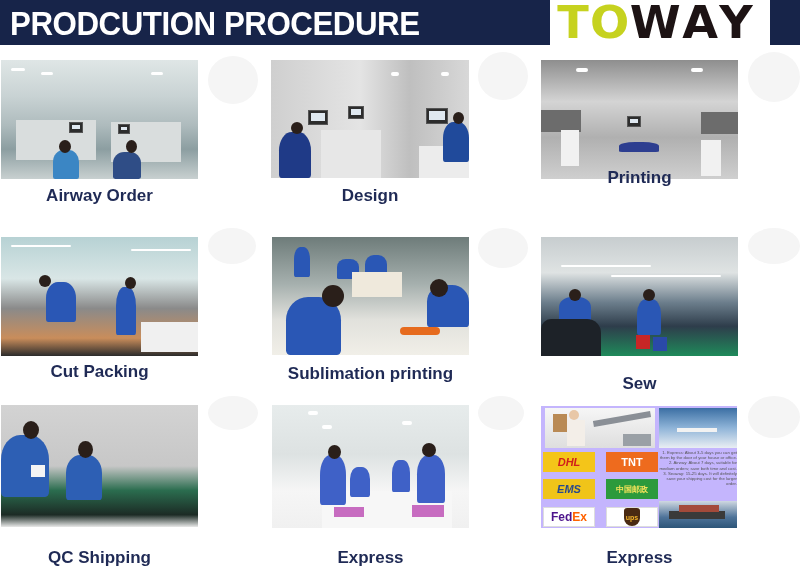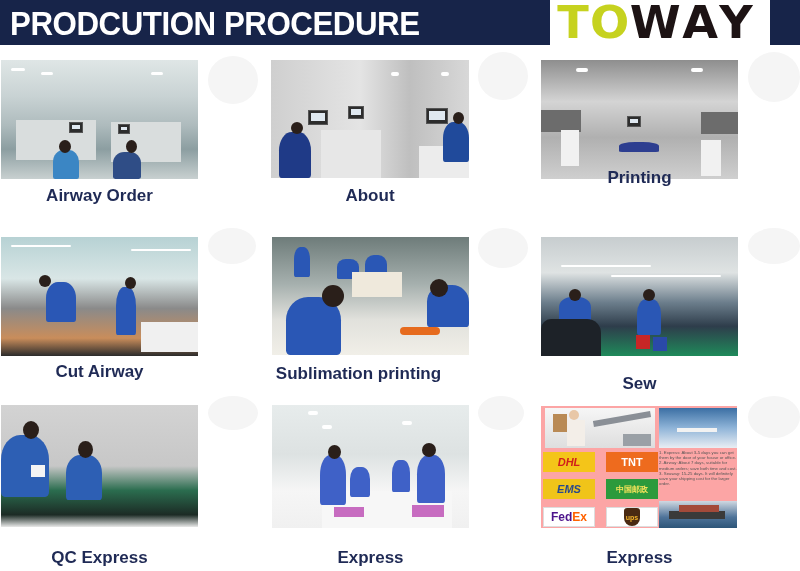--- a/index.html
+++ b/index.html
@@ -29,21 +29,21 @@
   .scene-pack { background:linear-gradient(180deg,#e7ecec 0%,#dde2e2 40%,#f6f6f6 70%,#f0f0f0 100%); }
 
   .fig { position:absolute; border-radius:40% 40% 8% 8%; background:#2659b5; }
   .head { position:absolute; border-radius:50%; background:#2a1f1a; }
   .desk { position:absolute; background:#e9e9e9; }
   .monitor { position:absolute; background:#2d2d2d; border:1px solid #555; }
   .monitor::after { content:""; position:absolute; left:2px; top:2px; right:2px; bottom:3px; background:#dfe8f0; }
   .light { position:absolute; background:#ffffff; border-radius:2px; }
 
   
-  .ship-wrap { position:absolute; left:541px; top:406px; width:196px; height:122px; background:#fca5a5; }
+  .ship-wrap { position:absolute; left:541px; top:406px; width:196px; height:122px; background:#c4b5fd;text-align:right; }
   .ship-top { position:absolute; left:4px; top:2px; width:110px; height:40px; background:linear-gradient(180deg,#f6f6f6,#dedede); }
   .sky { position:absolute; left:118px; top:2px; width:78px; height:40px; background:linear-gradient(180deg,#3b6fa4 0%,#8fb4d8 50%,#e9eef3 100%); }
   .sea { position:absolute; left:118px; top:95px; width:78px; height:27px; background:linear-gradient(180deg,#cfd8e1 0%,#4e7399 60%,#2d5578 100%); }
   .logo-tile { position:absolute; width:52px; height:20px; display:flex; align-items:center; justify-content:center; font-weight:bold; font-style:italic; font-size:11px; }
   .t-dhl { left:2px; top:46px; background:#f4c519; color:#d0201b; }
   .t-tnt { left:65px; top:46px; background:#ee6b1e; color:#ffffff; font-style:normal; }
   .t-ems { left:2px; top:73px; background:#f0c419; color:#2b4a8b; }
   .t-cp { left:65px; top:73px; background:#2c9a3c; color:#f4e35a; font-style:normal; font-size:8px; }
   .t-fedex { left:2px; top:101px; background:#ffffff; border:1px solid #ddd; color:#4d148c; font-style:normal; font-size:12px; }
   .t-fedex b { color:#ff6200; }
@@ -97,21 +97,21 @@
   <div class="desk" style="left:50px;top:70px;width:60px;height:48px;background:#e7e7e7;"></div>
   <div class="desk" style="left:148px;top:86px;width:50px;height:32px;background:#ececec;"></div>
   <div class="monitor" style="left:37px;top:50px;width:20px;height:15px;"></div>
   <div class="monitor" style="left:77px;top:46px;width:16px;height:13px;"></div>
   <div class="monitor" style="left:155px;top:48px;width:22px;height:16px;"></div>
   <div class="fig" style="left:8px;top:72px;width:32px;height:46px;background:#1f3a87;"></div>
   <div class="head" style="left:20px;top:62px;width:12px;height:12px;"></div>
   <div class="fig" style="left:172px;top:62px;width:26px;height:40px;background:#204a9b;"></div>
   <div class="head" style="left:182px;top:52px;width:11px;height:12px;"></div>
 </div>
-<div class="caption" style="left:271px;top:186px;width:198px;">About</div>
+<div class="caption" style="left:271px;top:186px;width:198px;">Design</div>
 
 <div class="photo scene-print" style="left:541px;top:60px;width:197px;height:119px;">
   <div class="light" style="left:35px;top:8px;width:12px;height:4px;"></div>
   <div class="light" style="left:150px;top:8px;width:12px;height:4px;"></div>
   <div class="desk" style="left:0;top:50px;width:40px;height:22px;background:#6c6c6c;"></div>
   <div class="desk" style="left:160px;top:52px;width:37px;height:22px;background:#6c6c6c;"></div>
   <div class="desk" style="left:20px;top:70px;width:18px;height:36px;background:#f1f1f1;"></div>
   <div class="desk" style="left:160px;top:80px;width:20px;height:36px;background:#f1f1f1;"></div>
   <div class="monitor" style="left:86px;top:56px;width:14px;height:11px;"></div>
   <div class="fig" style="left:78px;top:82px;width:40px;height:10px;background:#2d3e90;"></div>
@@ -120,34 +120,34 @@
 
 <div class="photo scene-cut" style="left:1px;top:237px;width:197px;height:119px;">
   <div class="light" style="left:10px;top:8px;width:60px;height:2px;"></div>
   <div class="light" style="left:130px;top:12px;width:60px;height:2px;"></div>
   <div class="fig" style="left:45px;top:45px;width:30px;height:40px;background:#2a57b5;"></div>
   <div class="head" style="left:38px;top:38px;width:12px;height:12px;"></div>
   <div class="fig" style="left:115px;top:50px;width:20px;height:48px;background:#2a57b5;"></div>
   <div class="head" style="left:124px;top:40px;width:11px;height:12px;"></div>
   <div class="desk" style="left:140px;top:85px;width:57px;height:30px;background:#f0f0f0;"></div>
 </div>
-<div class="caption" style="left:1px;top:362px;width:197px;">Cut Airway</div>
+<div class="caption" style="left:1px;top:362px;width:197px;">Cut Packing</div>
 
 <div class="photo scene-sub" style="left:272px;top:237px;width:197px;height:118px;">
   <div class="fig" style="left:22px;top:10px;width:16px;height:30px;background:#2a57b5;"></div>
   <div class="fig" style="left:65px;top:22px;width:22px;height:20px;background:#2a57b5;"></div>
   <div class="fig" style="left:93px;top:18px;width:22px;height:24px;background:#2a57b5;"></div>
   <div class="desk" style="left:80px;top:35px;width:50px;height:25px;background:#efe9dc;"></div>
   <div class="fig" style="left:14px;top:60px;width:55px;height:58px;background:#2a57b5;"></div>
   <div class="head" style="left:50px;top:48px;width:22px;height:22px;"></div>
   <div class="fig" style="left:155px;top:48px;width:42px;height:42px;background:#2a57b5;"></div>
   <div class="head" style="left:158px;top:42px;width:18px;height:18px;"></div>
   <div class="desk" style="left:128px;top:90px;width:40px;height:8px;background:#e66b1e;border-radius:4px;"></div>
 </div>
-<div class="caption" style="left:260px;top:364px;width:197px;">Sublimation printing</div>
+<div class="caption" style="left:272px;top:364px;width:197px;">Sublimation printing</div>
 
 <div class="photo scene-sew" style="left:541px;top:237px;width:197px;height:119px;">
   <div class="light" style="left:20px;top:28px;width:90px;height:2px;"></div>
   <div class="light" style="left:70px;top:38px;width:110px;height:2px;"></div>
   <div class="fig" style="left:18px;top:60px;width:32px;height:26px;background:#2a57b5;"></div>
   <div class="head" style="left:28px;top:52px;width:12px;height:12px;"></div>
   <div class="fig" style="left:96px;top:62px;width:24px;height:36px;background:#2a57b5;"></div>
   <div class="head" style="left:102px;top:52px;width:12px;height:12px;"></div>
   <div class="desk" style="left:0;top:82px;width:60px;height:37px;background:#1d2228;border-radius:10px 14px 0 0;"></div>
   <div class="desk" style="left:95px;top:98px;width:14px;height:14px;background:#c72626;"></div>
@@ -155,21 +155,21 @@
 </div>
 <div class="caption" style="left:541px;top:374px;width:197px;">Sew</div>
 
 <div class="photo scene-qc" style="left:1px;top:405px;width:197px;height:122px;">
   <div class="fig" style="left:0;top:30px;width:48px;height:62px;background:#2d5fb4;"></div>
   <div class="head" style="left:22px;top:16px;width:16px;height:18px;"></div>
   <div class="fig" style="left:65px;top:50px;width:36px;height:45px;background:#2d5fb4;"></div>
   <div class="head" style="left:77px;top:36px;width:15px;height:17px;"></div>
   <div class="desk" style="left:30px;top:60px;width:14px;height:12px;background:#f4f4f4;"></div>
 </div>
-<div class="caption" style="left:1px;top:548px;width:197px;">QC Express</div>
+<div class="caption" style="left:1px;top:548px;width:197px;">QC Shipping</div>
 
 <div class="photo scene-pack" style="left:272px;top:405px;width:197px;height:123px;">
   <div class="light" style="left:36px;top:6px;width:10px;height:4px;"></div>
   <div class="light" style="left:50px;top:20px;width:10px;height:4px;"></div>
   <div class="light" style="left:130px;top:16px;width:10px;height:4px;"></div>
   <div class="desk" style="left:50px;top:86px;width:130px;height:37px;background:#f7f7f7;"></div>
   <div class="fig" style="left:48px;top:50px;width:26px;height:50px;background:#3f61c7;"></div>
   <div class="head" style="left:56px;top:40px;width:13px;height:14px;"></div>
   <div class="fig" style="left:78px;top:62px;width:20px;height:30px;background:#3f61c7;"></div>
   <div class="fig" style="left:120px;top:55px;width:18px;height:32px;background:#3f61c7;"></div>

